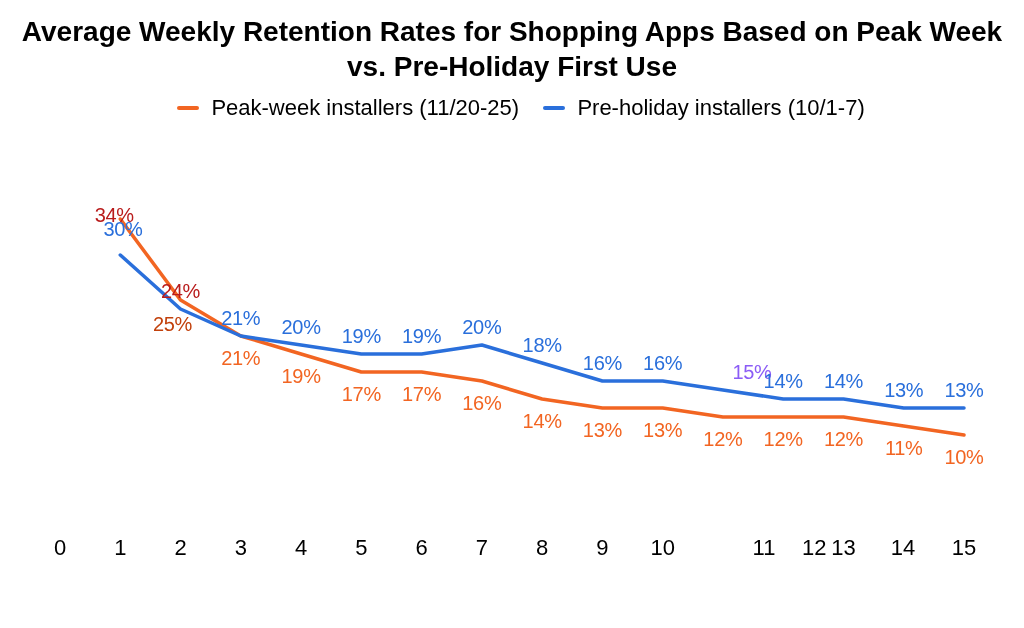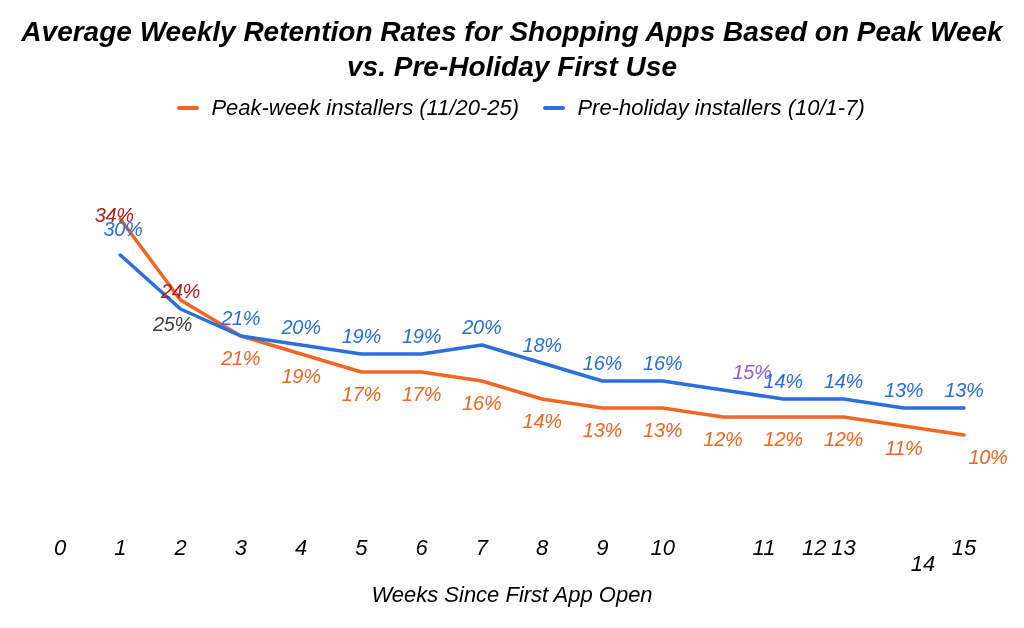--- a/index.html
+++ b/index.html
@@ -8,21 +8,20 @@
     width: 1024px;
     height: 628px;
     background: #fff;
     font-family: Arial, Helvetica, sans-serif;
     color: #000;
   }
   .wrap {
     position: relative;
     width: 840px;
     height: 628px;
-    font-style: italic;
   }
   .title {
     position: absolute;
     top: 14px;
     left: 0;
     width: 1024px;
     text-align: center;
     font-size: 28px;
     font-weight: 700;
     line-height: 1.25;
@@ -110,49 +109,48 @@
       <div class="tick" style="left: 261.067px;">4</div>
       <div class="tick" style="left: 321.333px;">5</div>
       <div class="tick" style="left: 381.6px;">6</div>
       <div class="tick" style="left: 441.867px;">7</div>
       <div class="tick" style="left: 502.133px;">8</div>
       <div class="tick" style="left: 562.4px;">9</div>
       <div class="tick" style="left: 622.667px;">10</div>
       <div class="tick" style="left: 724px;">11</div>
       <div class="tick" style="left: 743.2px; margin-left: 31px;">12</div>
       <div class="tick" style="left: 803.467px;">13</div>
-      <div class="tick" style="left: 883px; margin-top: 16px;">14</div>
+      <div class="tick" style="left: 863px;">14</div>
       <div class="tick" style="left: 924px;">15</div>
       <div class="datalabel" style="color: #b91c1c; left: 74.2667px; top: 50px;">34%</div>
-      <div class="datalabel" style="color: #404040; left: 132.533px; top: 159px;">25%</div>
+      <div class="datalabel" style="color: #c2410c; left: 132.533px; top: 159px;">25%</div>
       <div class="datalabel" style="color: rgb(242, 101, 34); left: 200.8px; top: 193px;">21%</div>
       <div class="datalabel" style="color: rgb(242, 101, 34); left: 261.067px; top: 211px;">19%</div>
       <div class="datalabel" style="color: rgb(242, 101, 34); left: 321.333px; top: 229px;">17%</div>
       <div class="datalabel" style="color: rgb(242, 101, 34); left: 381.6px; top: 229px;">17%</div>
       <div class="datalabel" style="color: rgb(242, 101, 34); left: 441.867px; top: 238px;">16%</div>
       <div class="datalabel" style="color: rgb(242, 101, 34); left: 502.133px; top: 256px;">14%</div>
       <div class="datalabel" style="color: rgb(242, 101, 34); left: 562.4px; top: 265px;">13%</div>
       <div class="datalabel" style="color: rgb(242, 101, 34); left: 622.667px; top: 265px;">13%</div>
       <div class="datalabel" style="color: rgb(242, 101, 34); left: 682.933px; top: 274px;">12%</div>
       <div class="datalabel" style="color: rgb(242, 101, 34); left: 743.2px; top: 274px;">12%</div>
       <div class="datalabel" style="color: rgb(242, 101, 34); left: 803.467px; top: 274px;">12%</div>
       <div class="datalabel" style="color: rgb(242, 101, 34); left: 863.733px; top: 283px;">11%</div>
-      <div class="datalabel" style="color: rgb(242, 101, 34); left: 924px; top: 292px; margin-left: 24px;">10%</div>
+      <div class="datalabel" style="color: rgb(242, 101, 34); left: 924px; top: 292px;">10%</div>
       <div class="datalabel" style="color: rgb(42, 111, 219); left: 83px; top: 64px;">30%</div>
       <div class="datalabel" style="color: #b91c1c; left: 140.533px; top: 126px;">24%</div>
       <div class="datalabel" style="color: rgb(42, 111, 219); left: 200.8px; top: 153px;">21%</div>
       <div class="datalabel" style="color: rgb(42, 111, 219); left: 261.067px; top: 162px;">20%</div>
       <div class="datalabel" style="color: rgb(42, 111, 219); left: 321.333px; top: 171px;">19%</div>
       <div class="datalabel" style="color: rgb(42, 111, 219); left: 381.6px; top: 171px;">19%</div>
       <div class="datalabel" style="color: rgb(42, 111, 219); left: 441.867px; top: 162px;">20%</div>
       <div class="datalabel" style="color: rgb(42, 111, 219); left: 502.133px; top: 180px;">18%</div>
       <div class="datalabel" style="color: rgb(42, 111, 219); left: 562.4px; top: 198px;">16%</div>
       <div class="datalabel" style="color: rgb(42, 111, 219); left: 622.667px; top: 198px;">16%</div>
       <div class="datalabel" style="color: #8b5cf6; left: 712px; top: 207px;">15%</div>
       <div class="datalabel" style="color: rgb(42, 111, 219); left: 743.2px; top: 216px;">14%</div>
       <div class="datalabel" style="color: rgb(42, 111, 219); left: 803.467px; top: 216px;">14%</div>
       <div class="datalabel" style="color: rgb(42, 111, 219); left: 863.733px; top: 225px;">13%</div>
       <div class="datalabel" style="color: rgb(42, 111, 219); left: 924px; top: 225px;">13%</div>
     </div>
 
-  <div class="xlabel">Weeks Since First App Open</div>
 
 </div>
 
 </body></html>

